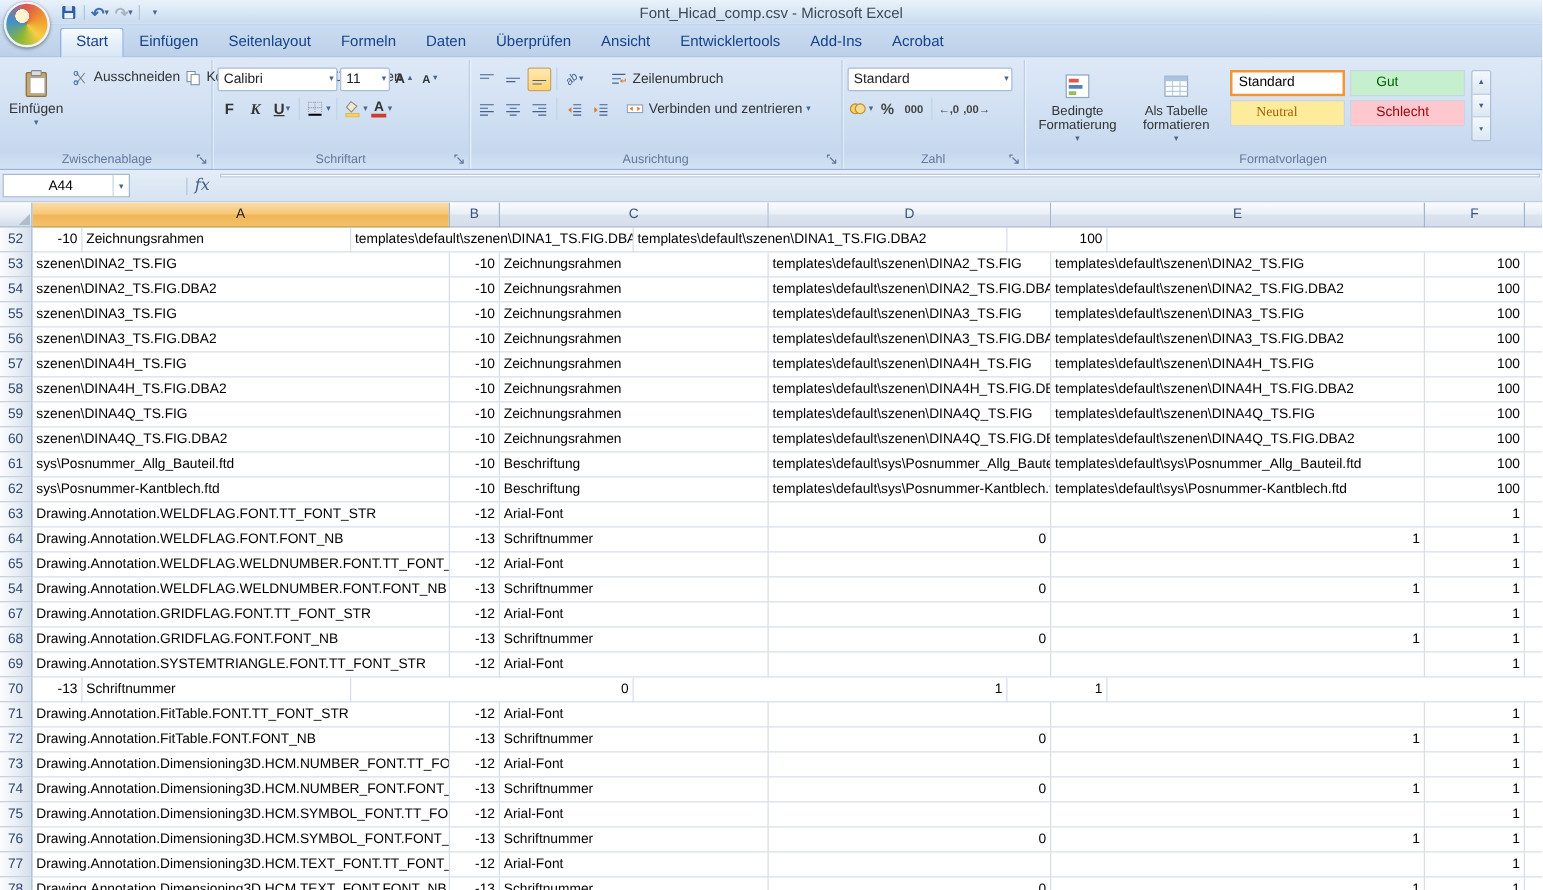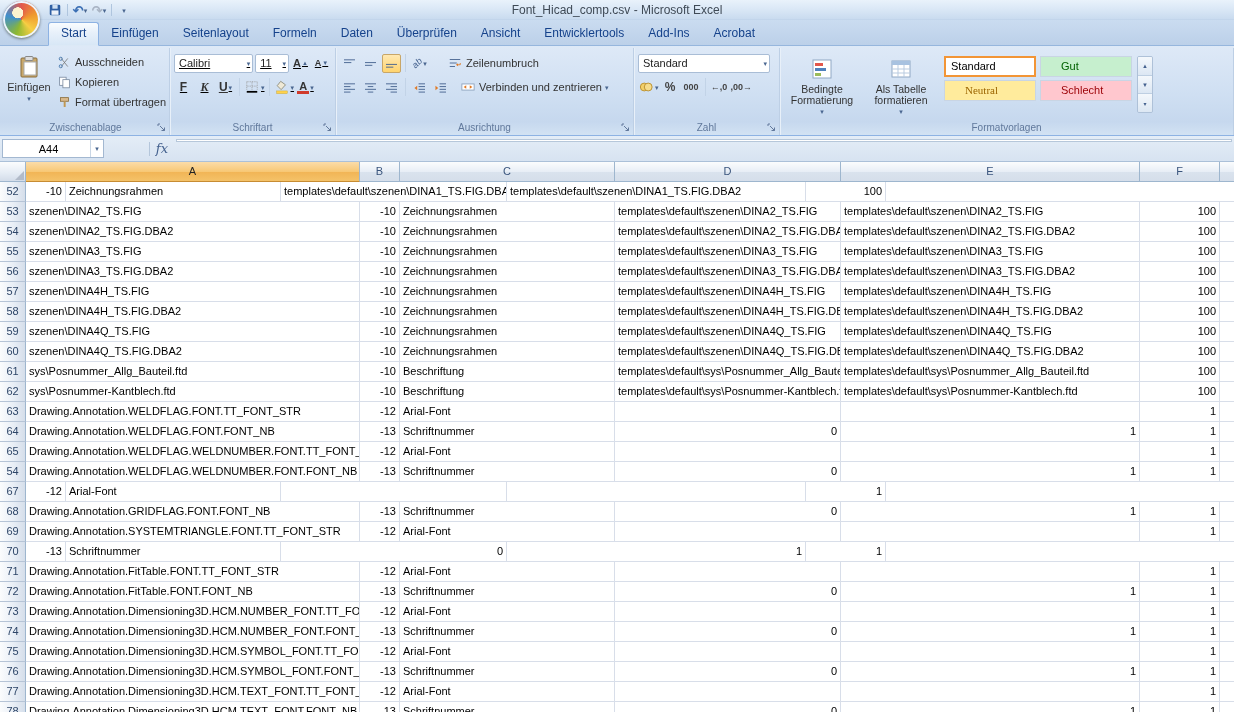--- a/index.html
+++ b/index.html
@@ -26,26 +26,26 @@
   .tab.active { background:linear-gradient(#F9FCFE,#E7F0FA 45%,#D8E7F6); border:1px solid #8DB2E3; border-bottom:1px solid #DCE9F6;
     border-radius:3px 3px 0 0; margin-bottom:-1px; position:relative; z-index:2; padding:3px 12px 5px; }
 
   
   .ribbon { height:90px; background:linear-gradient(#DEE9F7,#CFDFF2 55%,#C6D8EE 85%,#D2E2F3); border-bottom:1px solid #8DB2E3;
     display:flex; align-items:stretch; padding:2px 0 0 2px; }
   .group { position:relative; display:flex; flex-direction:column; padding:2px 4px 15px; border-right:1px solid #BDCFE5; box-shadow:1px 0 0 #E8F0F9; }
   .glabel { position:absolute; left:0; right:0; bottom:1px; height:13px; line-height:13px; text-align:center; font-size:10px; color:#60789B; }
   .launcher { position:absolute; right:2px; bottom:2px; width:11px; height:11px; display:flex; align-items:center; justify-content:center; }
   .gbody { flex:1; display:flex; }
-  .g-clip { width:168px; } .g-font { width:166px;text-decoration:underline; } .g-align { width:298px; } .g-num { width:146px; } .g-styles { flex:1; }
+  .g-clip { width:168px; } .g-font { width:206px; } .g-align { width:298px; } .g-num { width:146px; } .g-styles { flex:1; }
 
   .bigbtn { display:flex; flex-direction:column; align-items:center; justify-content:flex-start; gap:2px; padding:4px 2px 2px; border-radius:3px; }
   .bigbtn .blabel { font-size:11px; color:#333; text-align:center; line-height:11px; }
   .caret { font-size:7px; color:#4A6690; line-height:1; }
-  .smallcol { display:flex; flex-direction:column; justify-content:flex-start; gap:2px; padding:3px 0 0 4px; flex:1; }
+  .smallcol { display:flex; flex-direction:row; justify-content:flex-start; gap:2px; padding:3px 0 0 4px; flex:1; }
   .smallbtn { display:flex; align-items:center; gap:3px; height:18px; color:#333; white-space:nowrap; }
   .icon16 { width:16px; height:16px; display:inline-flex; align-items:center; justify-content:center; flex:none; }
   .icon24 { width:26px; height:26px; display:inline-flex; align-items:center; justify-content:center; }
 
   .frow { display:flex; align-items:center; gap:2px; height:22px; }
   .fcol { display:flex; flex-direction:column; gap:2px; padding-top:2px; width:100%; }
   .combo { height:19px; background:#fff; border:1px solid #A9BDD6; border-radius:2px; display:flex; align-items:center; padding:0 2px 0 4px; }
   .combo .cval { flex:1; font-size:11px; color:#222; overflow:hidden; white-space:nowrap; }
   .tbtn { min-width:19px; height:19px; display:flex; align-items:center; justify-content:center; border-radius:2px; gap:1px; color:#333; }
   .tbtn.active { background:linear-gradient(#FFE8B2,#FFD46E); border:1px solid #C8A668; }
@@ -625,20 +625,21 @@
         <div class="cell col-a">Drawing.Annotation.WELDFLAG.WELDNUMBER.FONT.FONT_NB</div>
         <div class="cell col-b num">-13</div>
         <div class="cell col-c">Schriftnummer</div>
         <div class="cell col-d num">0</div>
         <div class="cell col-e num">1</div>
         <div class="cell col-f num">1</div>
         <div class="cell colg"></div>
       </div>
       <div class="row">
         <div class="rowhdr">67</div>
+        <div class="cell col-a">Drawing.Annotation.GRIDFLAG.FONT.TT_FONT_STR</div>
         <div class="cell col-b num">-12</div>
         <div class="cell col-c">Arial-Font</div>
         <div class="cell col-d"></div>
         <div class="cell col-e"></div>
         <div class="cell col-f num">1</div>
         <div class="cell colg"></div>
       </div>
       <div class="row">
         <div class="rowhdr">68</div>
         <div class="cell col-a">Drawing.Annotation.GRIDFLAG.FONT.FONT_NB</div>

